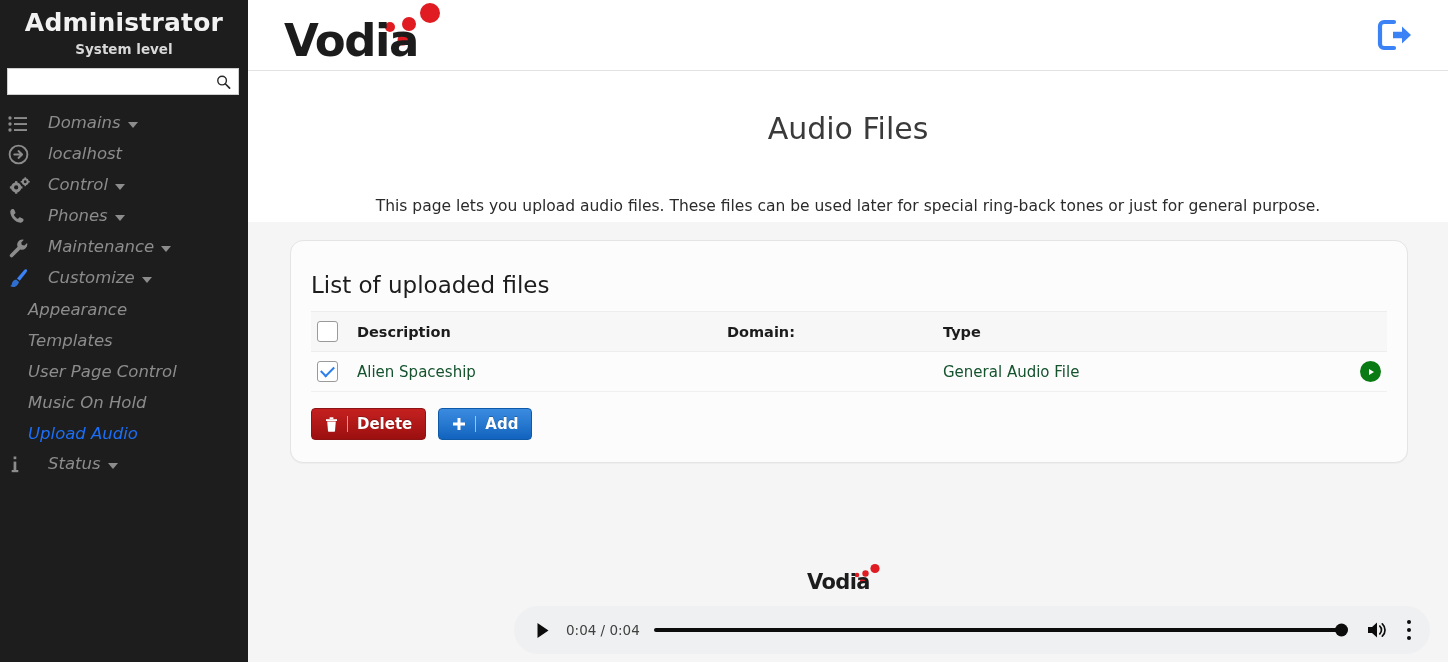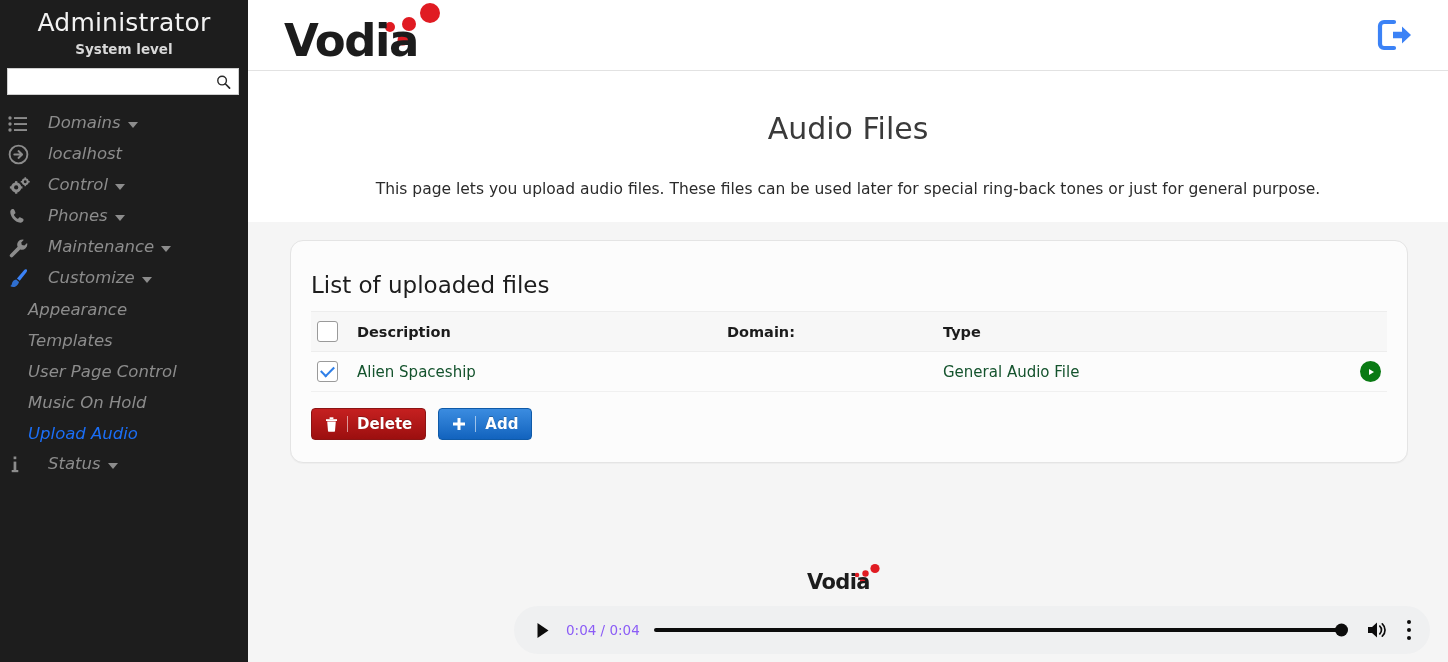--- a/index.html
+++ b/index.html
@@ -19,21 +19,21 @@
     background: #1d1d1d;
     flex: 0 0 248px;
     color: #8c8c8c;
     position: relative;
     overflow: hidden;
   }
   .sb-title {
     text-align: center;
     color: #f2f2f2;
     font-size: 25px;
-    font-weight: 400;
+    font-weight: 700;
     letter-spacing: .2px;
     padding-top: 8px;
     line-height: 30px;
   }
   .sb-sub {
     text-align: center;
     color: #d8d8d8;
     font-size: 13.5px;
     font-weight: 700;
     margin-top: 3px;
@@ -139,21 +139,21 @@
     text-align: center;
     font-size: 30px;
     font-weight: 400;
     color: #3a3a3a;
     line-height: 40px;
   }
   .page-desc {
     text-align: center;
     font-size: 15.5px;
     color: #2b2b2b;
-    margin-top: 30px;
+    margin-top: 47px;
     padding-bottom: 28px;
     line-height: 20px;
   }
 
   .content {
     background: #f5f5f5;
     position: absolute;
     left: 0; right: 0;
     top: 222px;
     bottom: 0;
@@ -260,21 +260,21 @@
     left: 266px; right: 18px;
     bottom: 8px;
     height: 48px;
     background: #eff0f1;
     border-radius: 24px;
     display: flex; align-items: center;
     padding: 0 14px 0 18px;
   }
   .pl-play { cursor: pointer; width: 22px; height: 22px; display:flex; align-items:center; justify-content:center; }
   .pl-time {
-    font-size: 13.5px; color: #8b5cf6;
+    font-size: 13.5px; color: #404040;
     margin-left: 12px; margin-right: 14px;
     white-space: nowrap;
     font-family: "DejaVu Sans", "Liberation Sans", sans-serif;
   }
   .pl-bar {
     flex: 1 1 auto;
     position: relative;
     height: 16px;
     display: flex; align-items: center;
     cursor: pointer;

